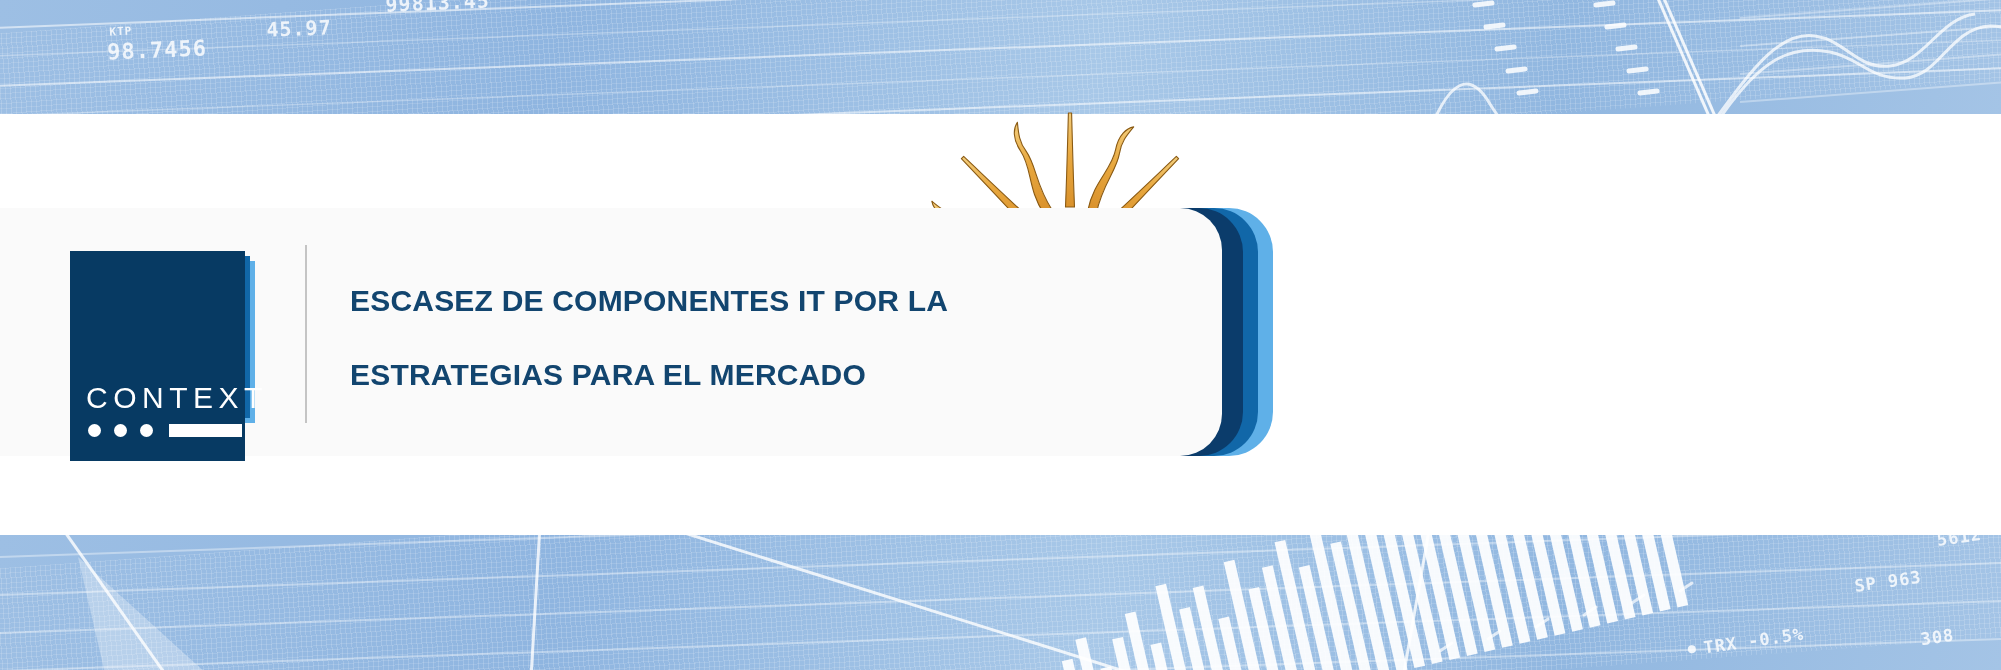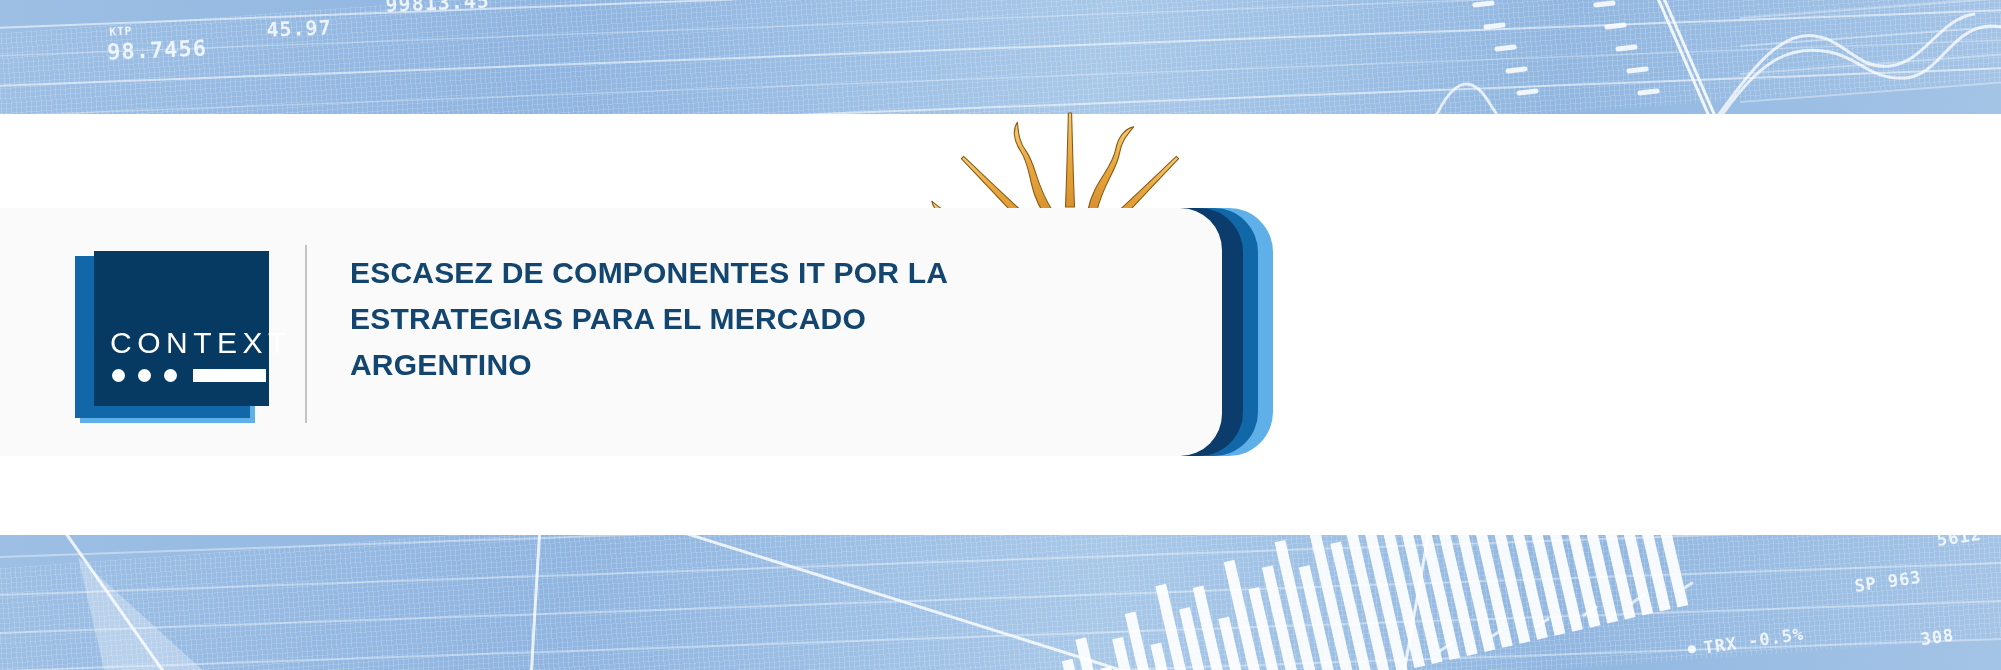--- a/index.html
+++ b/index.html
@@ -90,23 +90,22 @@
     width:175px; height:162px;
     background:#5fb0e8;
   }
   .logo-shadow2 {
     position:absolute; left:5px; top:5px;
     width:175px; height:162px;
     background:#1167a8;
   }
   .logo-plate {
     position:absolute; left:0; top:0;
-    width:175px; height:155px;
+    width:175px; height:210px;
     background:#073a63;
-    margin-left:24px;
   }
   .logo-word {
     position:absolute;
     left:16px; bottom:46px;
     color:#ffffff;
     font-size:30px;
     letter-spacing:5.5px;
     font-weight:400;
     white-space:nowrap;
   }
@@ -131,21 +130,21 @@
     position:absolute;
     left:350px; top:250px;
     width:820px;
     z-index:8;
     color:#12456f;
     font-size:30px;
     font-weight:bold;
     line-height:1.53;
     letter-spacing:0.2px;
   }
-  .title-line { display:block; white-space:nowrap; }
+  .title-line { display:block; white-space:nowrap;margin-top:28px; }
 
   .ticker-text {
     font-family:"DejaVu Sans Mono", monospace;
     fill:rgba(255,255,255,.82);
     font-weight:bold;
   }
 </style>
 </head>
 <body>
 
@@ -397,16 +396,15 @@
         <span class="logo-bar"></span>
       </span>
     </div>
   </div>
 
   <div class="divider"></div>
 
   <h1 class="title">
     <span class="title-line">ESCASEZ DE COMPONENTES IT POR LA</span>
     <span class="title-line">ESTRATEGIAS PARA EL MERCADO</span>
-    <span class="title-line">ARGENTINO</span>
   </h1>
 
 </div>
 
 </body></html>

